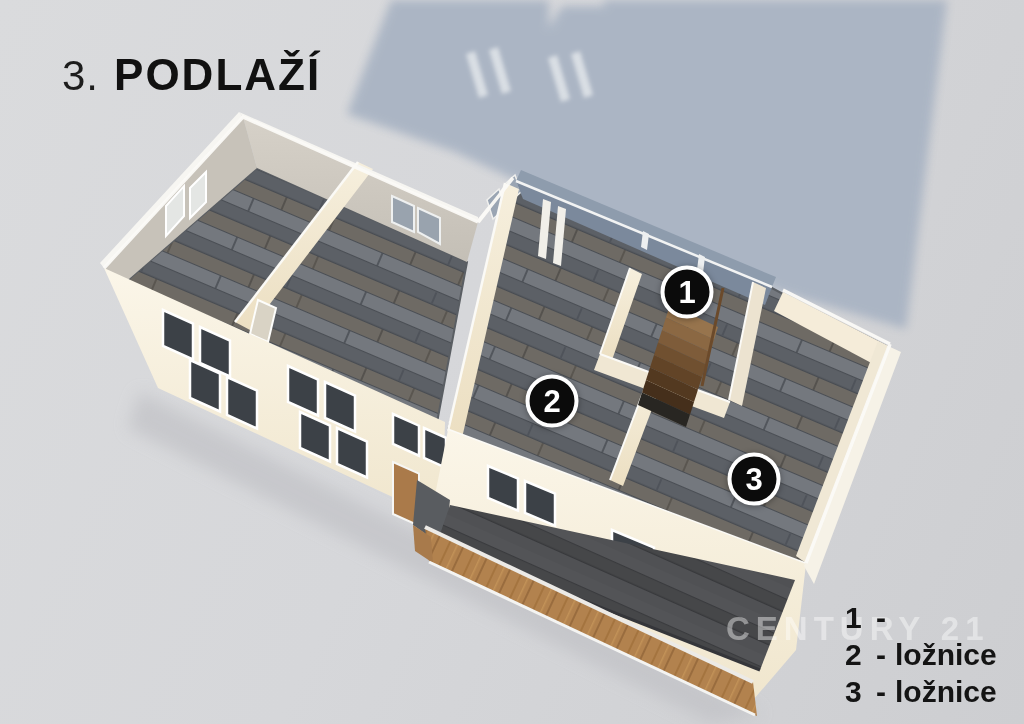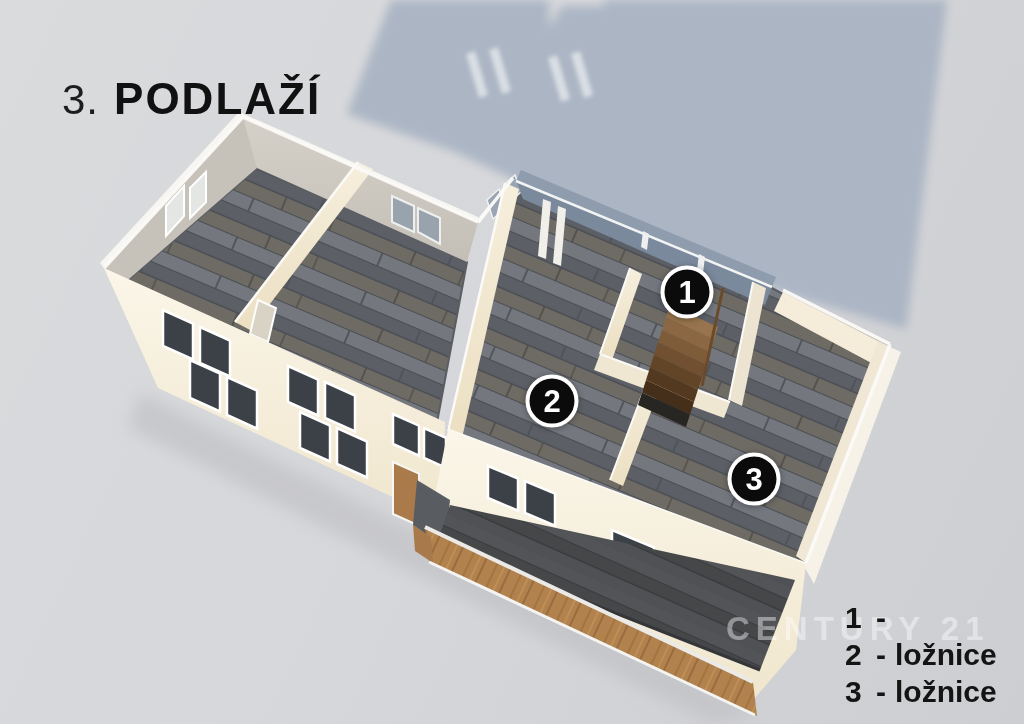--- a/index.html
+++ b/index.html
@@ -7,21 +7,21 @@
     position:relative;width:1024px;height:724px;overflow:hidden;
     background:linear-gradient(115deg,#dadbdd 0%,#d6d7da 45%,#cdced1 100%);
     font-family:"Liberation Sans","DejaVu Sans",sans-serif;
   }
   .stage svg{position:absolute;left:0;top:0;}
   .title{
     position:absolute;left:62px;top:50px;z-index:8;display:flex;align-items:baseline;gap:15px;
     color:#1d1d1d;
   }
   .title .t-num{font-size:42px;font-weight:400;letter-spacing:1px;}
-  .title .t-label{font-size:44px;font-weight:800;letter-spacing:2px;color:#111;margin-top:24px;}
+  .title .t-label{font-size:44px;font-weight:800;letter-spacing:2px;color:#111;}
   .badge{
     position:absolute;z-index:7;width:53px;height:53px;border-radius:50%;
     background:#0b0b0b;border:4px solid #ffffff;box-sizing:border-box;
     display:flex;align-items:center;justify-content:center;
     color:#ffffff;font-size:31px;font-weight:700;
     box-shadow:0 1px 6px rgba(0,0,0,0.35);
     transform:translate(-50%,-50%);
   }
   .badge-1{left:687px;top:292px;}
   .badge-2{left:552px;top:401px;}

